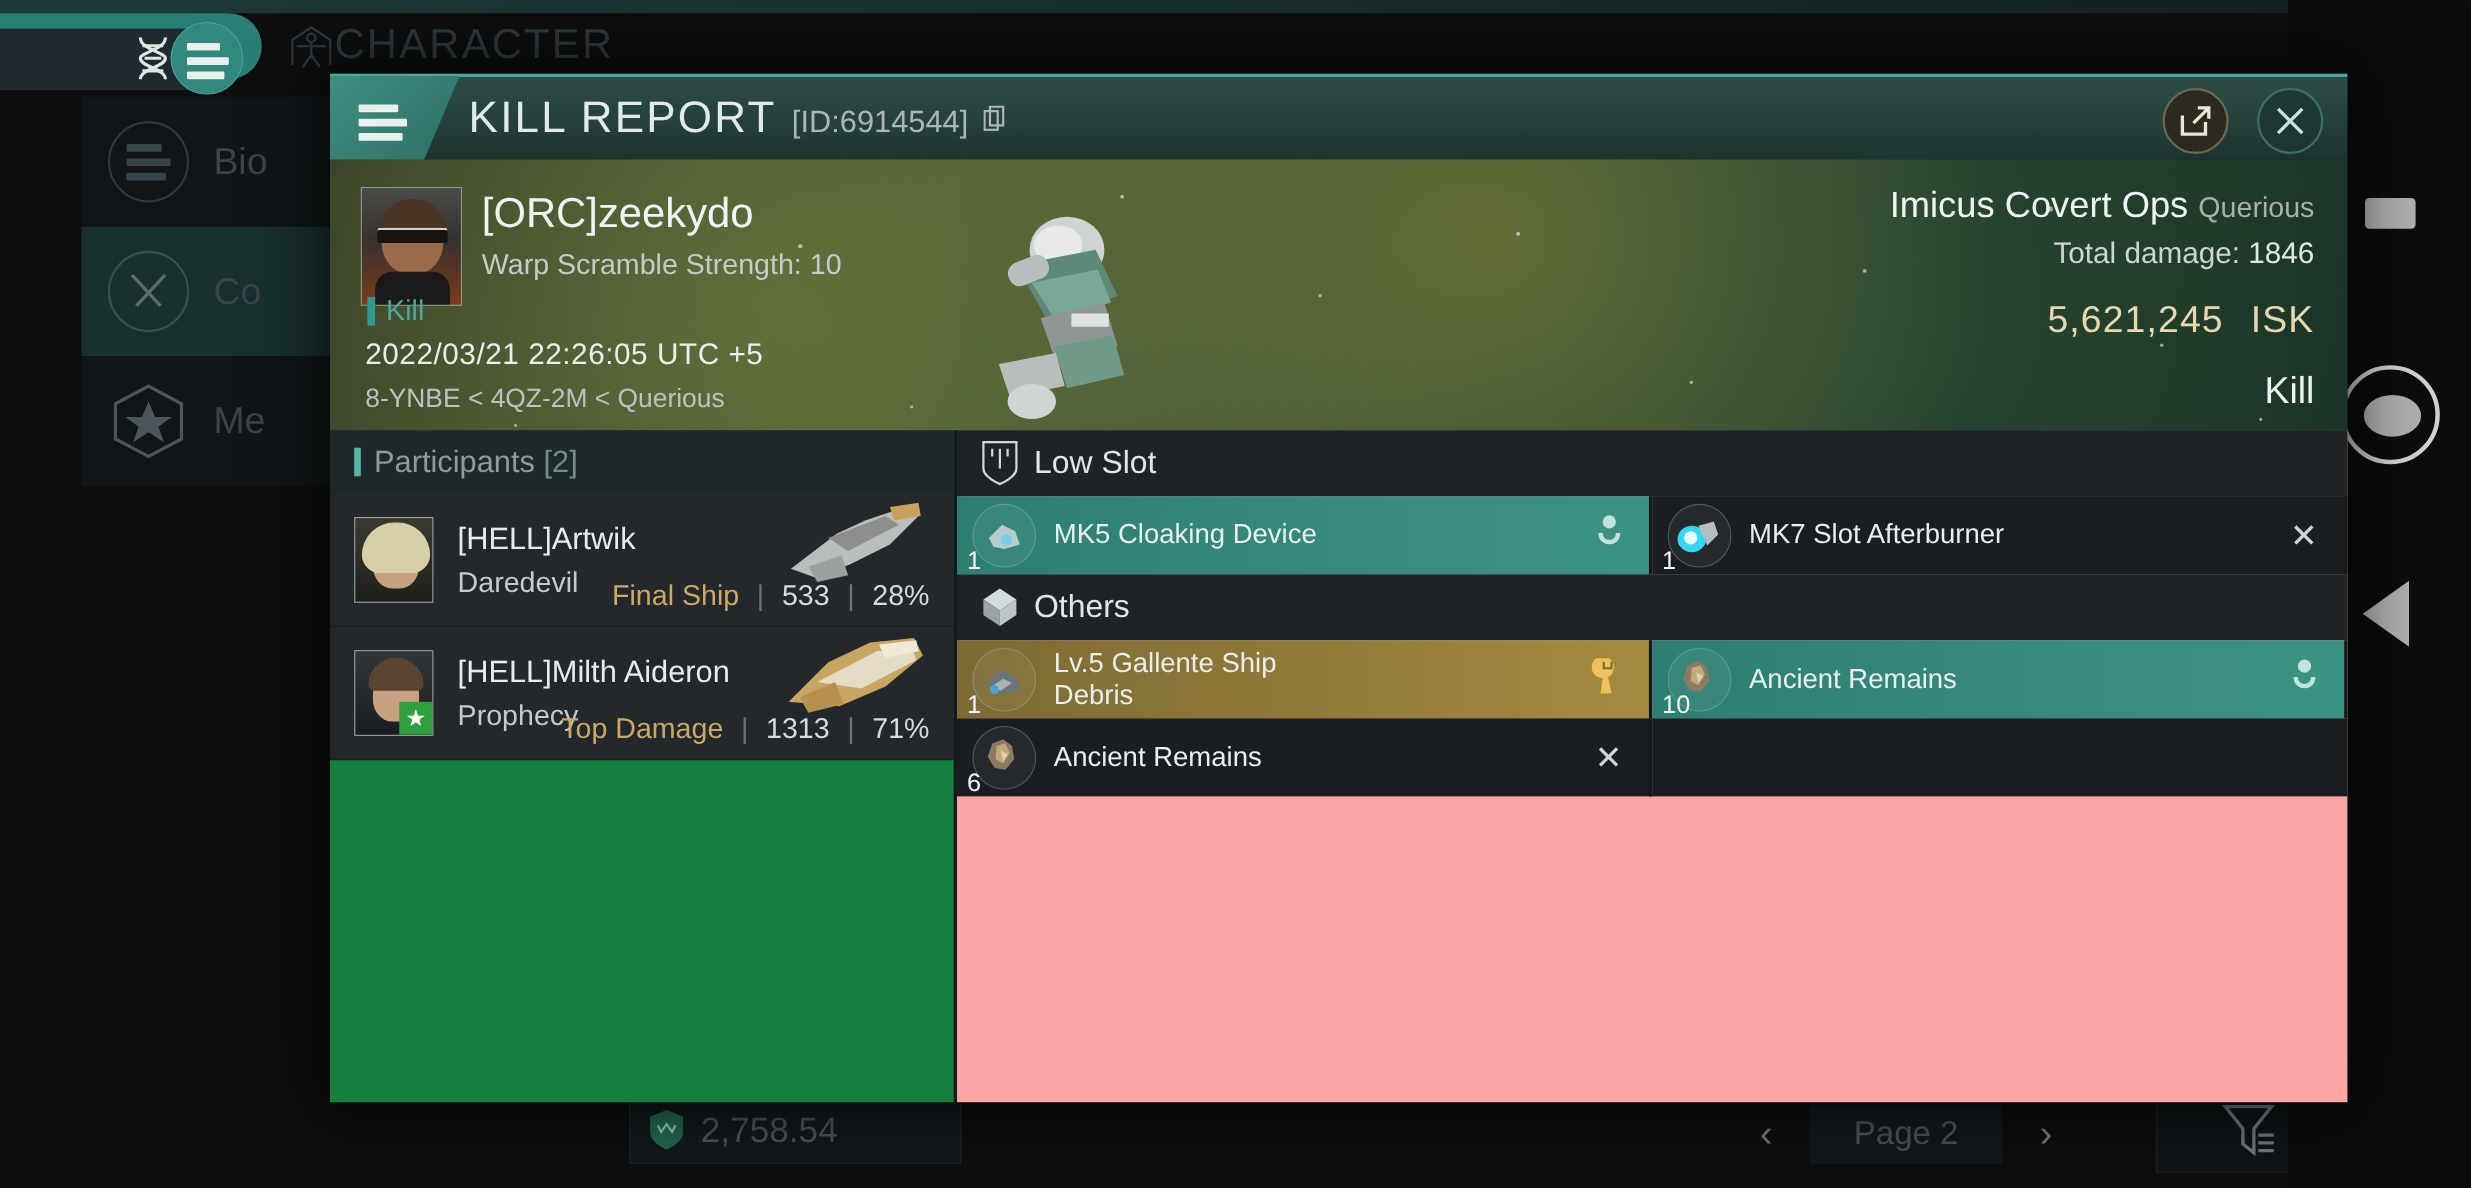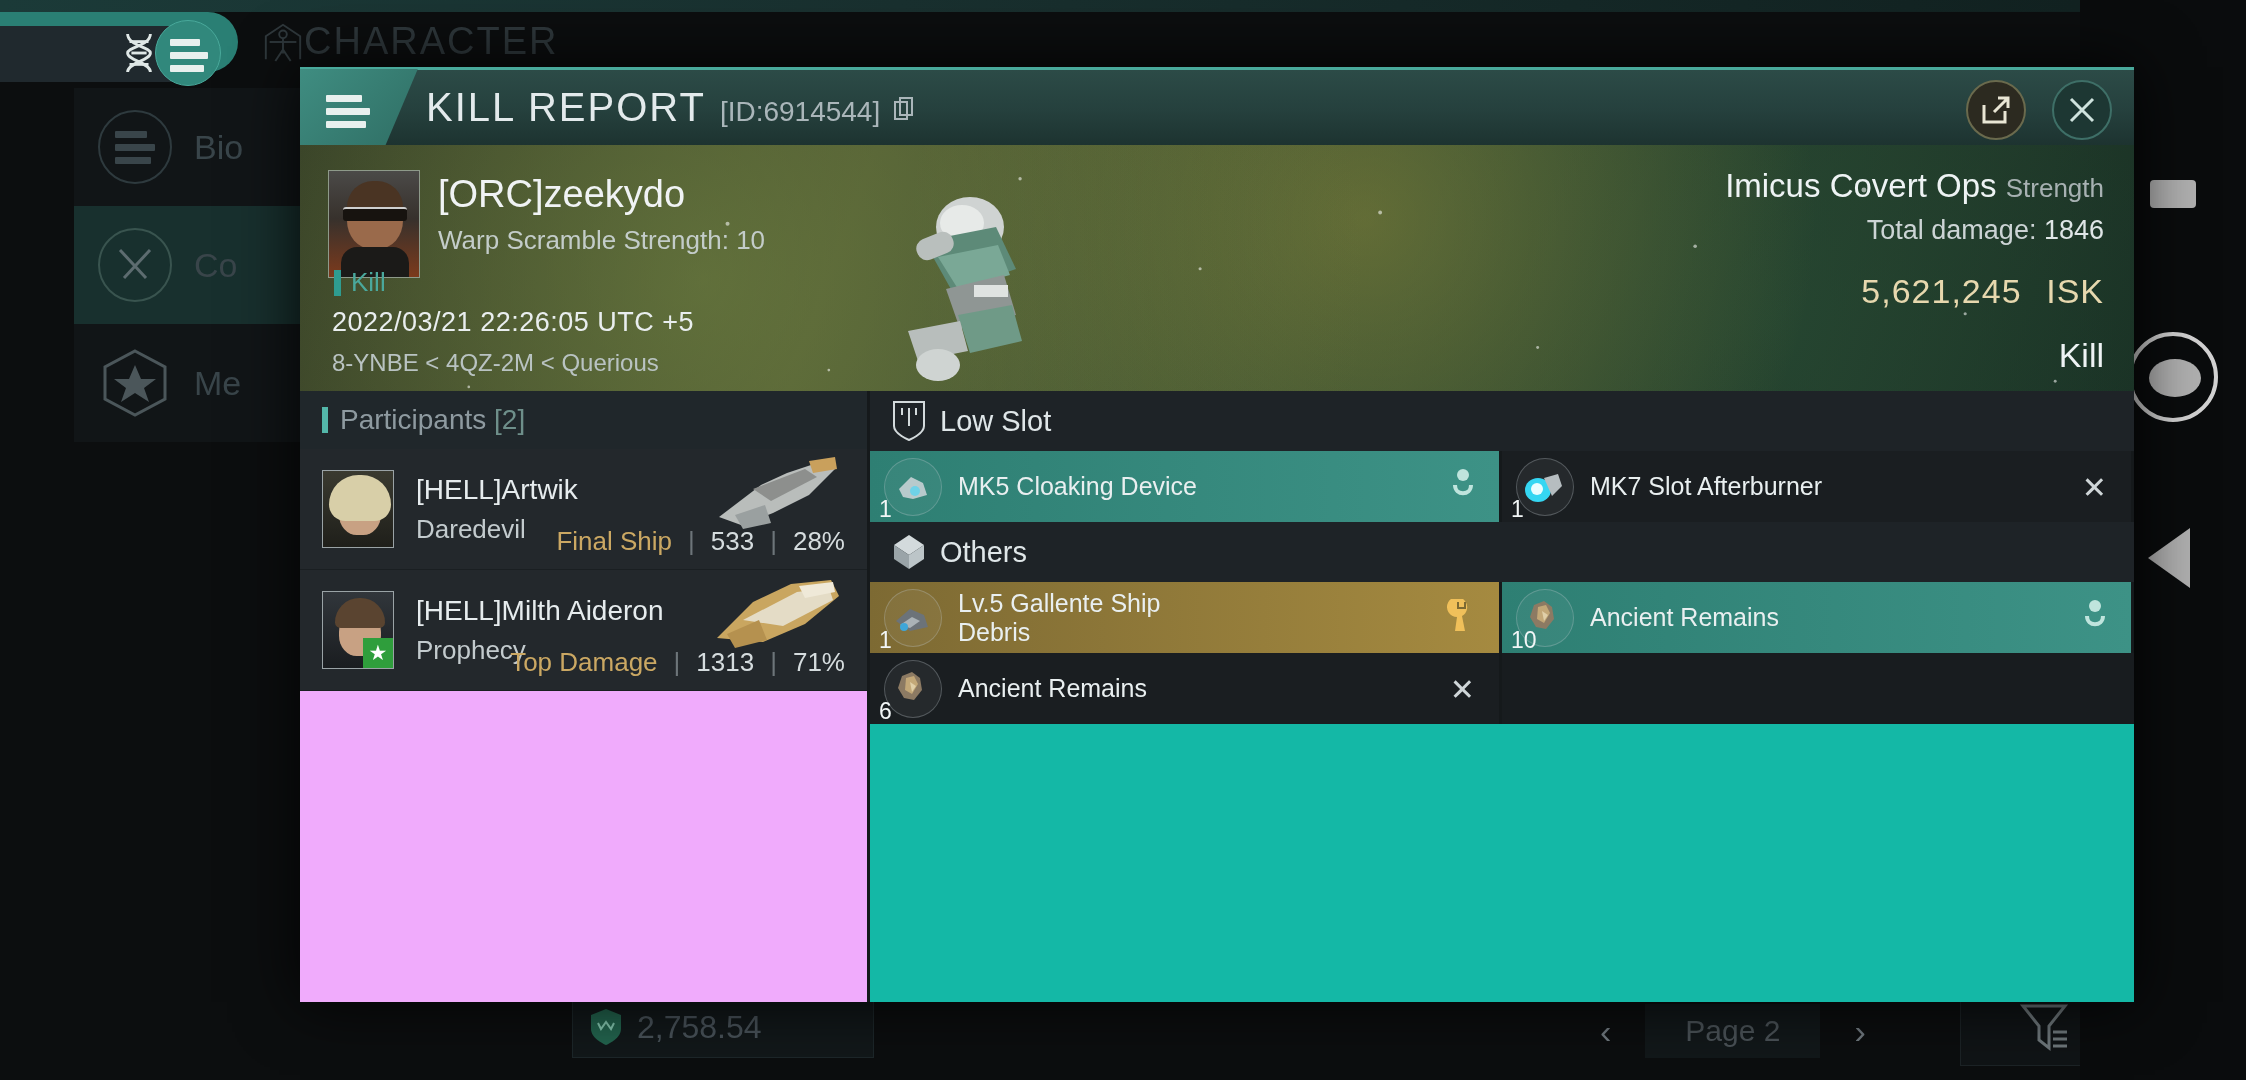--- a/index.html
+++ b/index.html
@@ -117,22 +117,22 @@
   .hship { font-size:33px; color:#eef3f4; }
   .hship em { font-style:normal; font-size:26px; color:#a7b1b2; }
   .hdmg { margin-top:10px; font-size:27px; color:#ccd4d5; }
   .hdmg b { font-weight:normal; color:#dfe6e7; }
   .hisk { margin-top:12px; font-size:49px; color:#f0c05a; letter-spacing:1px;text-align:right; }
   .hisk span { font-size:34px; color:#e7d8ae; margin-left:10px; }
   .hkill { margin-top:22px; font-size:34px; color:#eef3f4; }
 
   
   .m-body { display:flex; height:calc(935px - 78px - 246px); }
-  .col-l { width:570px; background:#f0abfc; border-right:3px solid #15191b; }
-  .col-r { flex:1; background:#14b8a6; }
+  .col-l { width:570px; background:#15803d; border-right:3px solid #15191b; }
+  .col-r { flex:1; background:#fca5a5; }
 
   .sect-head { height:58px; display:flex; align-items:center; gap:12px; padding-left:22px;
     background:#20272b; }
   .sect-head .bar { width:6px; height:26px; background:#53b7a9; }
   .sect-head .tx { font-size:28px; color:#8e9aa0; }
   .sect-head .tx b { font-weight:normal; color:#6e8f8a; }
 
   .pbox { background:#22272b; margin:0; }
   .prow { position:relative; height:121px; border-bottom:1px solid #1a1f22;
     background:#23282c; display:flex; align-items:center; padding-left:22px; }
@@ -365,21 +365,21 @@
         <path d="M138 150 L192 140 L202 176 L150 188 Z" fill="#6f9a87"></path>
         <rect x="154" y="120" width="34" height="12" fill="#dfe3e1"></rect>
         <path d="M88 166 L140 156 L148 186 L98 196 Z" fill="#b8bebc"></path>
         <ellipse cx="118" cy="200" rx="22" ry="16" fill="#cfd4d2"></ellipse>
       </g>
     </svg>
 
     <div class="hright">
       <div class="hship">
         <span>Imicus Covert Ops</span>
-        <em>Strength</em>
+        <em>Querious</em>
       </div>
       <div class="hdmg">
         <span>Total damage:</span>
         <b>1846</b>
       </div>
       <div class="hisk">
         <span>5,621,245</span>
         <span>ISK</span>
       </div>
       <div class="hkill">Kill</div>

